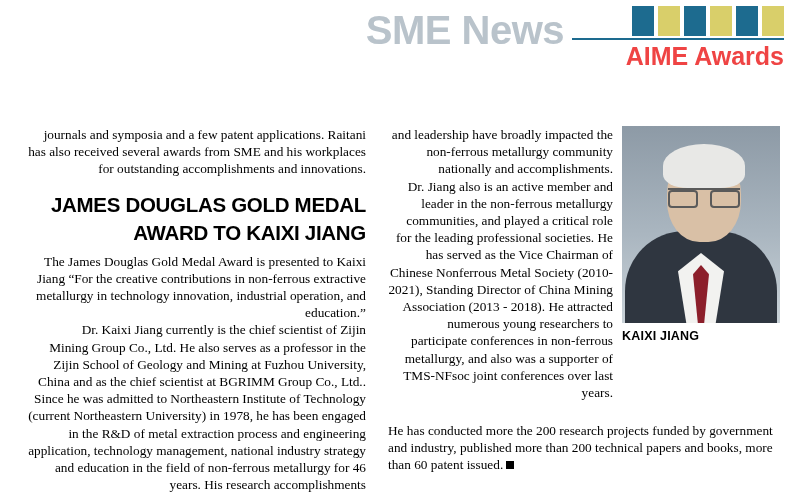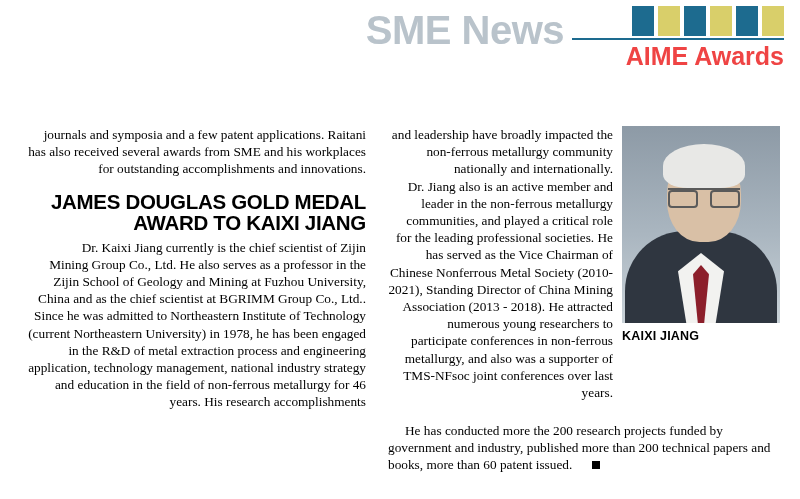--- a/index.html
+++ b/index.html
@@ -81,21 +81,21 @@
     margin: 0;
   }
   .col p.indent {
     text-indent: 18px;
   }
 
   .headline {
     font-family: "Liberation Sans", sans-serif;
     font-weight: bold;
     font-size: 20.5px;
-    line-height: 21px;
+    line-height: 28px;
     letter-spacing: -0.3px;
     margin: 13px 0 6px 0;
     color: #000;
   }
 
   
   .photo-block {
     position: absolute;
     left: 622px;
     top: 126px;
@@ -217,36 +217,37 @@
     <i style="background:#1d6b8f"></i>
     <i style="background:#d9cf6a"></i>
   </div>
   <div class="rule"></div>
   <div class="aime-awards">AIME Awards</div>
 </div>
 
 <div class="col left">
   <p>journals and symposia and a few patent applications. Raitani has also received several awards from SME and his workplaces for outstanding accomplishments and innovations.</p>
   <h2 class="headline">JAMES DOUGLAS GOLD MEDAL AWARD TO KAIXI JIANG</h2>
+  <p class="indent">The James Douglas Gold Medal Award is presented to Kaixi Jiang “For the creative contributions in non-ferrous extractive metallurgy in technology innovation, industrial operation, and education.”</p>
   <p class="indent">Dr. Kaixi Jiang currently is the chief scientist of Zijin Mining Group Co., Ltd. He also serves as a professor in the Zijin School of Geology and Mining at Fuzhou University, China and as the chief scientist at BGRIMM Group Co., Ltd.. Since he was admitted to Northeastern Institute of Technology (current Northeastern University) in 1978, he has been engaged in the R&amp;D of metal extraction process and engineering application, technology management, national industry strategy and education in the field of non-ferrous metallurgy for 46 years. His research accomplishments</p>
 </div>
 
 <div class="col right">
-  <p>and leadership have broadly impacted the non-ferrous metallurgy community nationally and internationally.</p>
+  <p>and leadership have broadly impacted the non-ferrous metallurgy community nationally and accomplishments.</p>
   <p class="indent">Dr. Jiang also is an active member and leader in the non-ferrous metallurgy communities, and played a critical role for the leading professional societies. He has served as the Vice Chairman of Chinese Nonferrous Metal Society (2010-2021), Standing Director of China Mining Association (2013 - 2018). He attracted numerous young researchers to participate conferences in non-ferrous metallurgy, and also was a supporter of TMS-NFsoc joint conferences over last years.</p>
 </div>
 
 <div class="photo-block">
   <div class="photo">
     <div class="bg"></div>
     <div class="body"></div>
     <div class="shirt"></div>
     <div class="tie"></div>
     <div class="head"></div>
     <div class="hair"></div>
     <div class="glasses"></div>
   </div>
   <div class="caption">KAIXI JIANG</div>
 </div>
 
 <div style="position:absolute; left:388px; top:422px; width:392px; font-size:13.3px; line-height:17.2px;">
-  <p class="indent" style="margin:17px; display:inline">He has conducted more the 200 research projects funded by government and industry, published more than 200 technical papers and books, more than 60 patent issued.</p><span class="endmark"></span>
+  <p class="indent" style="margin:0; display:inline">He has conducted more the 200 research projects funded by government and industry, published more than 200 technical papers and books, more than 60 patent issued.</p><span class="endmark"></span>
 </div>
 
 </body></html>

